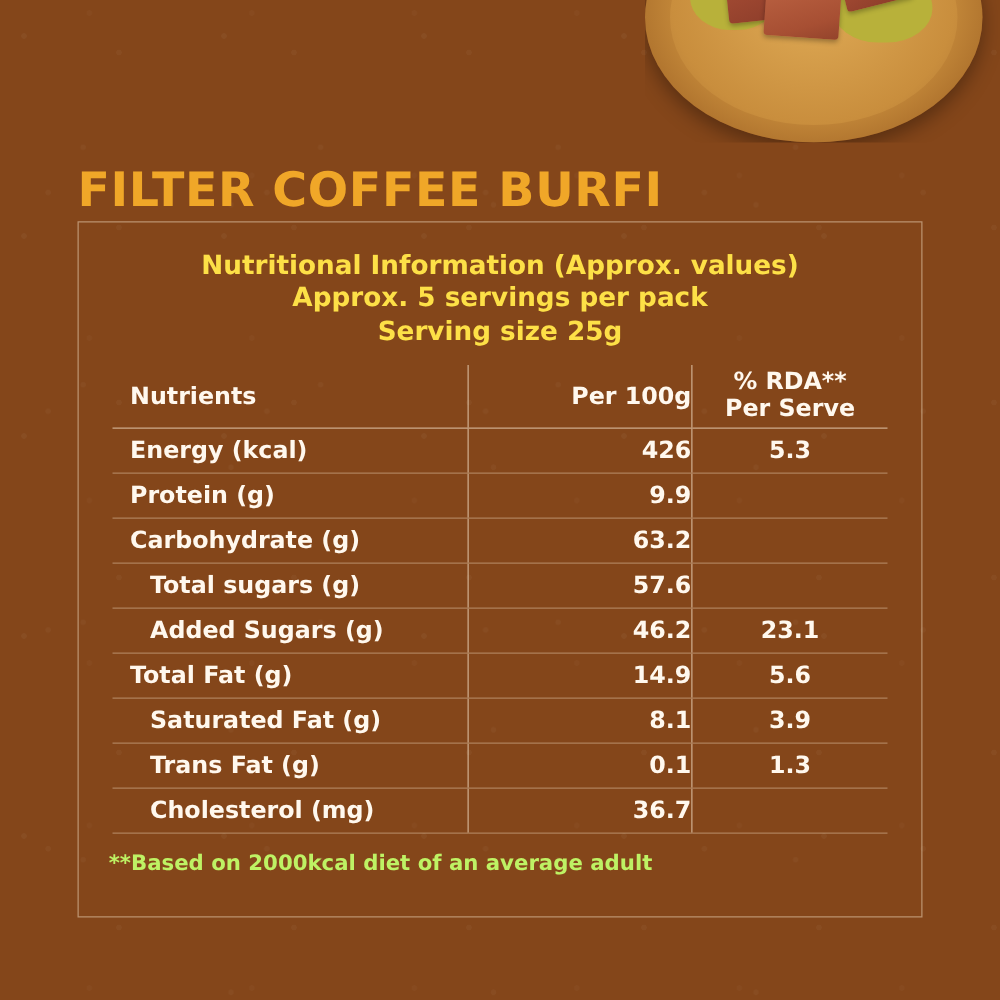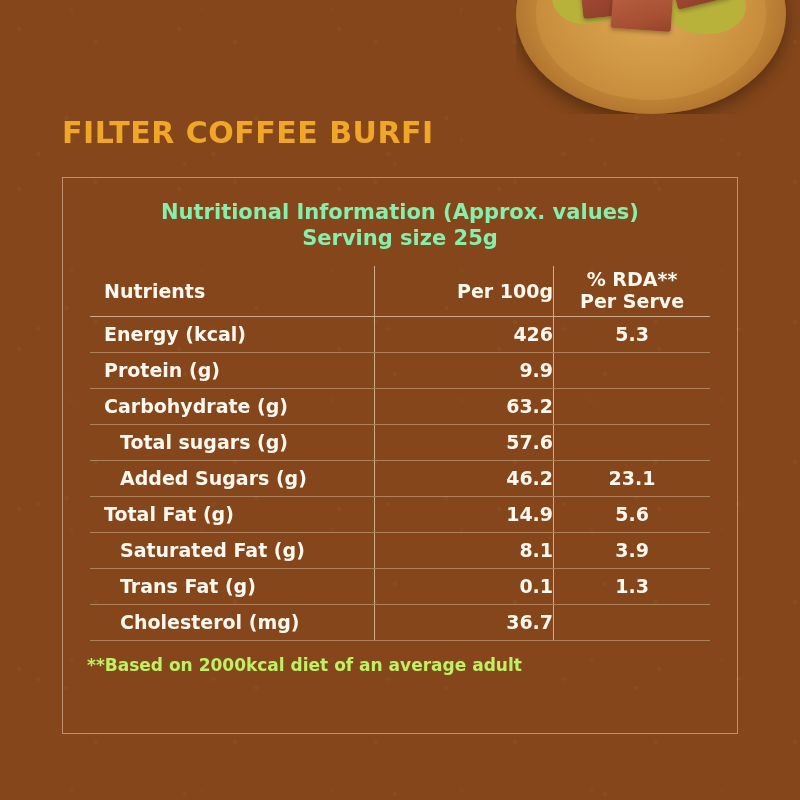--- a/index.html
+++ b/index.html
@@ -69,22 +69,22 @@
     background: linear-gradient(160deg, #b0563a 0%, #9c4630 60%, #8a3c29 100%);
     border-radius: 3px;
     box-shadow: 0 2px 4px rgba(0,0,0,0.3);
   }
   .piece.top { background: linear-gradient(160deg, #bb6242 0%, #a74f33 70%, #93432b 100%); }
 
   
   .title {
     position: absolute;
     left: 62px;
-    top: 115px;
-    font-size: 30px;
+    top: 130px;
+    font-size: 38px;
     font-weight: bold;
     letter-spacing: 0.5px;
     color: #f0a728;
     font-family: "DejaVu Sans", sans-serif;
   }
 
   
   .panel {
     position: absolute;
     left: 62px;
@@ -97,21 +97,21 @@
   }
 
   .panel-head {
     text-align: center;
     padding-top: 21px;
     line-height: 1.25;
   }
   .panel-head div {
     font-size: 21px;
     font-weight: bold;
-    color: #86efac;
+    color: #fde047;
   }
 
   table.nutri {
     width: 620px;
     margin: 14px auto 0 auto;
     border-collapse: collapse;
     color: #fff8ee;
   }
   table.nutri th, table.nutri td {
     font-size: 19px;
@@ -163,20 +163,21 @@
     <div class="piece top" style="left:96px; top:76px; width:60px; height:40px; transform:rotate(4deg);"></div>
 
   </div>
 </div>
 
 <div class="title">FILTER COFFEE BURFI</div>
 
 <div class="panel">
   <div class="panel-head">
     <div>Nutritional Information (Approx. values)</div>
+    <div>Approx. 5 servings per pack</div>
     <div>Serving size 25g</div>
   </div>
 
   <table class="nutri">
     <thead>
       <tr>
         <th class="col-name">Nutrients</th>
         <th class="col-val">Per 100g</th>
         <th class="col-rda">
           <span class="rda-head-l1">% RDA**</span>

